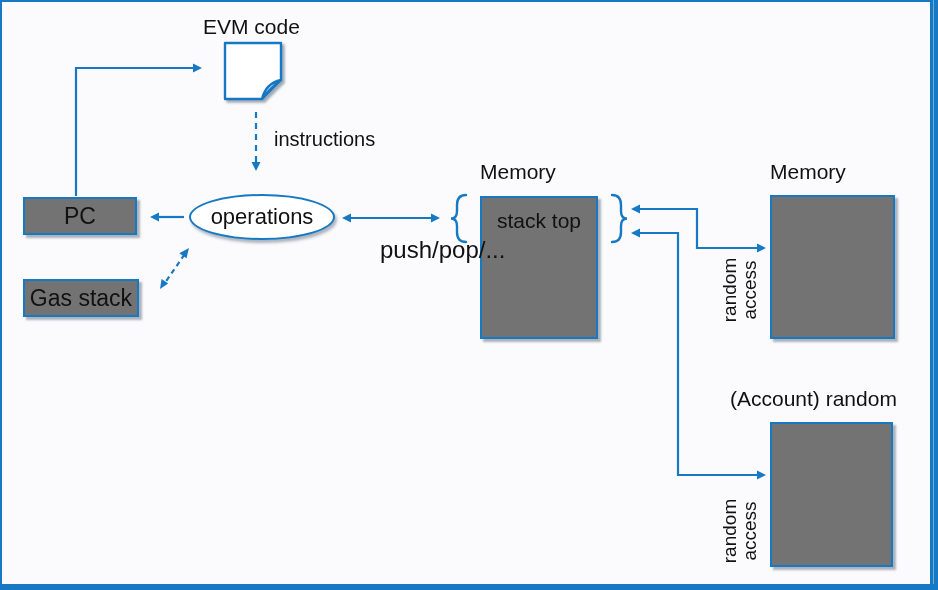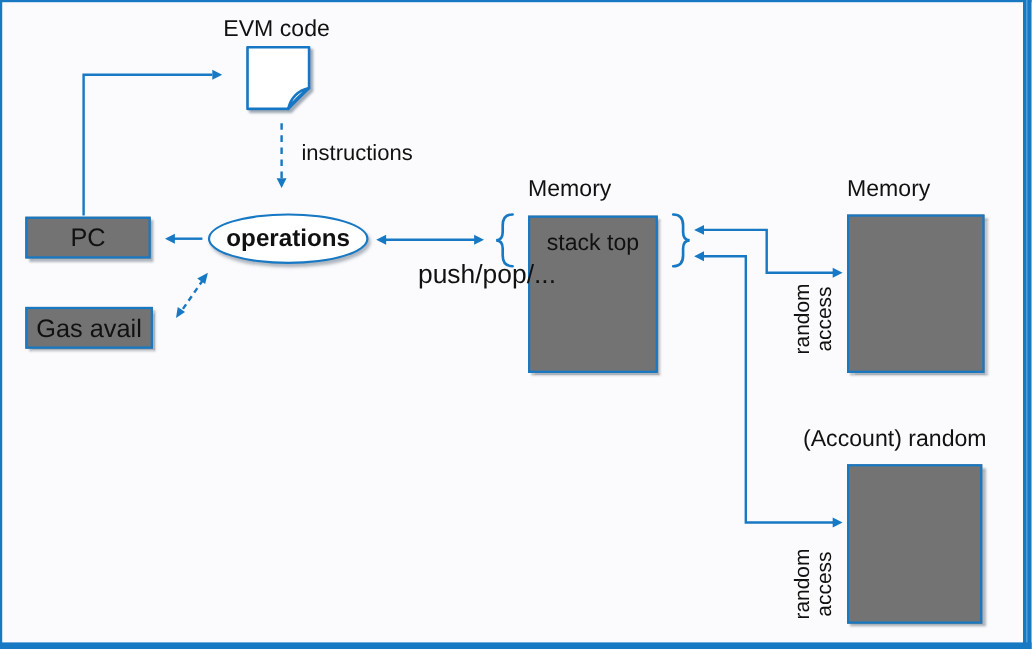--- a/index.html
+++ b/index.html
@@ -19,21 +19,21 @@
     position:absolute;background:#737373;border:2.4px solid #1778c4;
     box-shadow:3px 3px 2px rgba(120,130,142,.6);
     display:flex;align-items:center;justify-content:center;box-sizing:border-box;
   }
   .pc-box{left:23px;top:197px;width:114px;height:38px;font-size:23px;}
   .gas-box{left:23px;top:279px;width:116px;height:38px;font-size:23px;}
   .ellipse{
     position:absolute;left:189px;top:194px;width:146px;height:46px;background:#fff;
     border:2.5px solid #1778c4;border-radius:50%;
     box-shadow:2px 3px 3px rgba(140,150,162,.7);
-    display:flex;align-items:center;justify-content:center;font-size:22px;box-sizing:border-box;font-weight:bold;
+    display:flex;align-items:center;justify-content:center;font-size:22px;box-sizing:border-box;
   }
   .stack-box{left:480px;top:196px;width:118px;height:143px;align-items:flex-start;font-size:21px;}
   .stack-box .inner{padding-top:11px;}
   .memory-box{left:770px;top:195px;width:125px;height:144px;}
   .storage-box{left:770px;top:422px;width:123px;height:145px;}
   .title{font-size:21px;text-align:left;}
   .evm-title{left:203px;top:15px;width:100px;}
   .stack-title{left:480px;top:160px;width:118px;}
   .memory-title{left:770px;top:160px;width:125px;}
   .storage-title{left:730px;top:387px;width:200px;}
@@ -104,21 +104,21 @@
       <polygon points="631,233 640,228.5 640,237.5" stroke="none"></polygon>
       <polygon points="766,475 757,470.5 757,479.5" stroke="none"></polygon>
     </g>
   </svg>
 
   <div class="node-box pc-box">
     <span>PC</span>
   </div>
 
   <div class="node-box gas-box">
-    <span>Gas avail</span>
+    <span>Gas stack</span>
   </div>
 
   <div class="ellipse">
     <span>operations</span>
   </div>
 
   <div class="node-box stack-box">
     <span class="inner">stack top</span>
   </div>
 

